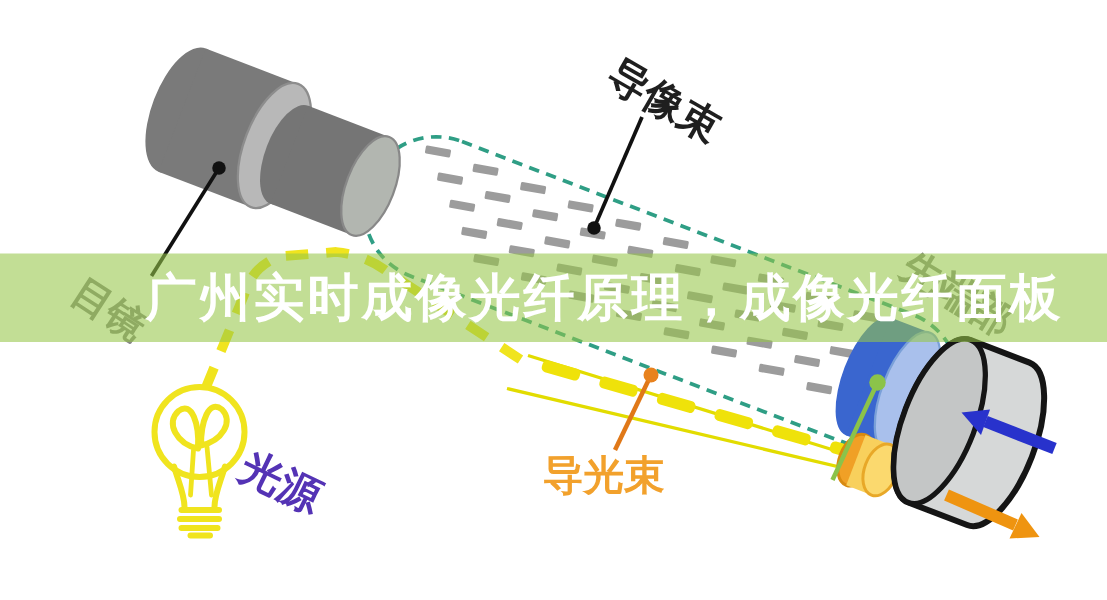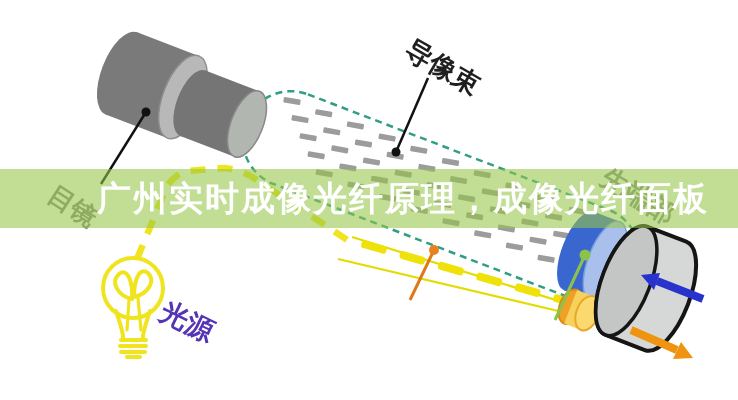--- a/index.html
+++ b/index.html
@@ -161,17 +161,18 @@
     <g>
       <line x1="585" y1="255" x2="555" y2="320" stroke="#8bc34a" stroke-width="3"></line>
       <circle cx="585" cy="255" r="5.5" fill="#8bc34a"></circle>
     </g>
   </svg>
 
   <div class="label" id="lbl-eyepiece">目镜</div>
   <div class="label" id="lbl-image-guide">导像束</div>
   <div class="label" id="lbl-tip">先端部</div>
   <div class="label" id="lbl-light-source">光源</div>
+  <div class="label" id="lbl-light-guide">导光束</div>
 
   <div class="banner">
     <div class="banner-text">广州实时成像光纤原理，成像光纤面板</div>
   </div>
 </div>
 
 </body></html>

